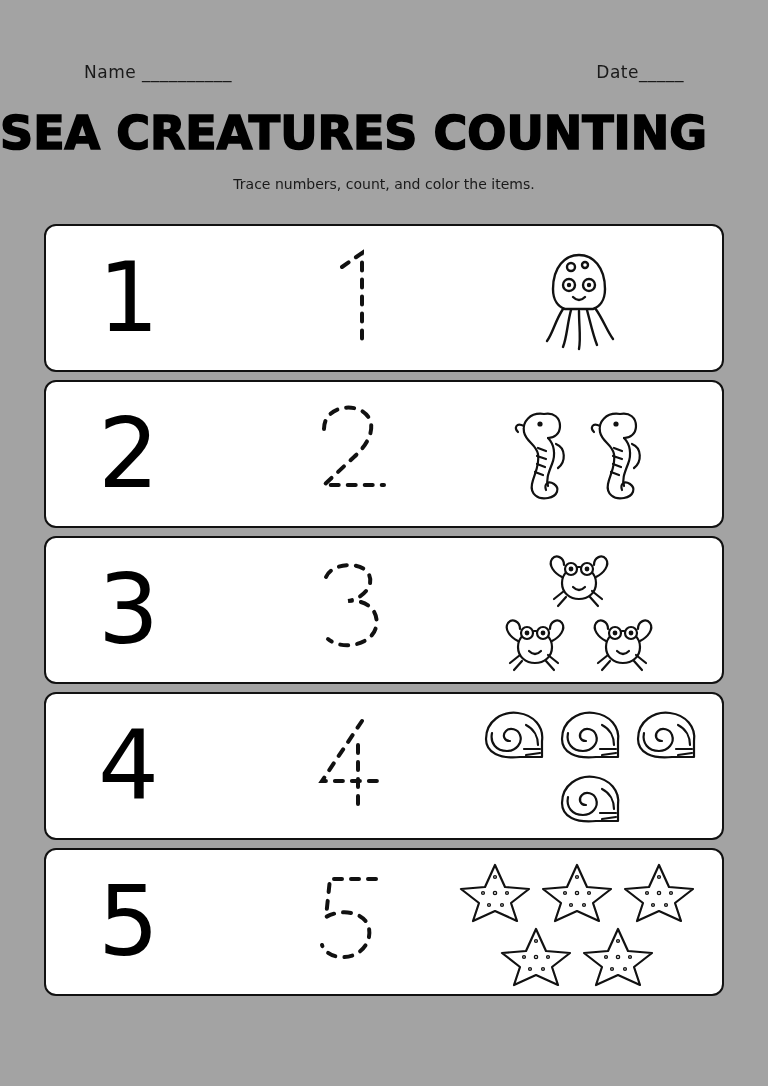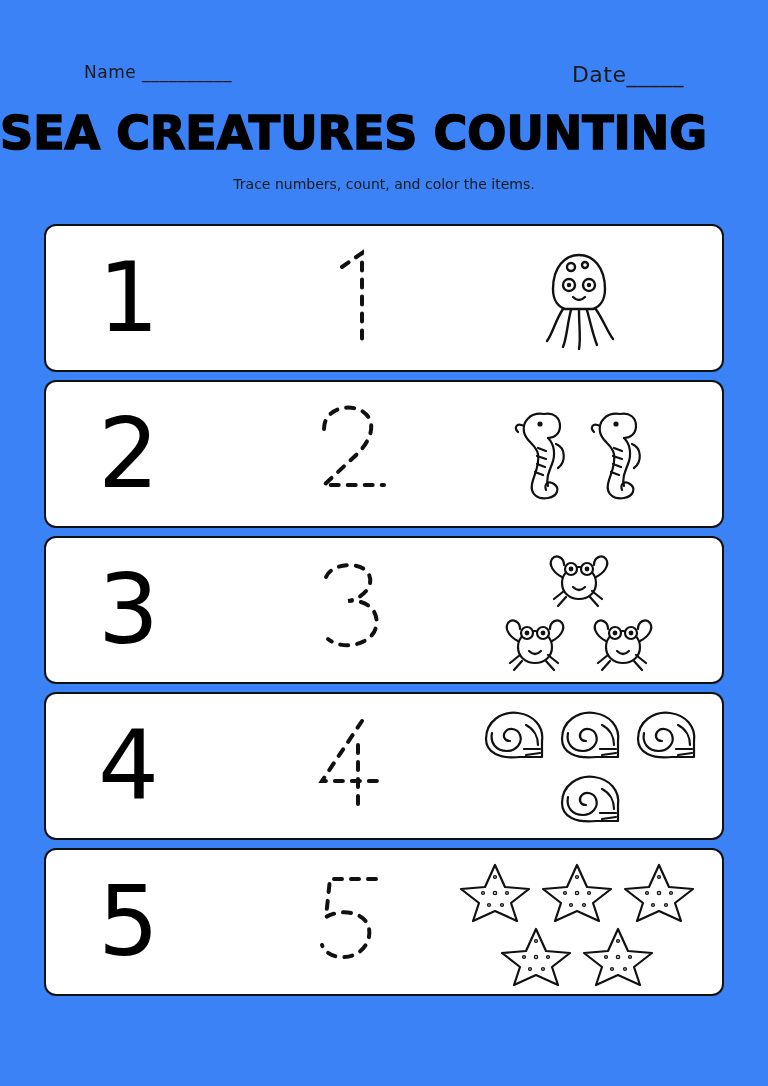--- a/index.html
+++ b/index.html
@@ -11,21 +11,21 @@
     width: 768px;
     height: 1086px;
     font-family: "Liberation Sans", sans-serif;
     color: #111111;
     position: relative;
     overflow: hidden;
   }
   .sheet {
     position: absolute;
     inset: 0;
-    background: #3b82f6;
+    background: #a3a3a3;
   }
 
   
   .header-line {
     position: absolute;
     top: 62px;
     left: 0;
     width: 768px;
     height: 24px;
   }
@@ -35,21 +35,21 @@
     top: 0;
     font-size: 17px;
     letter-spacing: 0.5px;
     color: #1a1a1a;
     font-family: "DejaVu Sans", sans-serif;
   }
   .date-field {
     position: absolute;
     right: 84px;
     top: 0;
-    font-size: 22px;
+    font-size: 17px;
     letter-spacing: 0.5px;
     color: #1a1a1a;
     font-family: "DejaVu Sans", sans-serif;
   }
 
   .title {
     position: absolute;
     top: 106px;
     left: 0;
     width: 768px;

